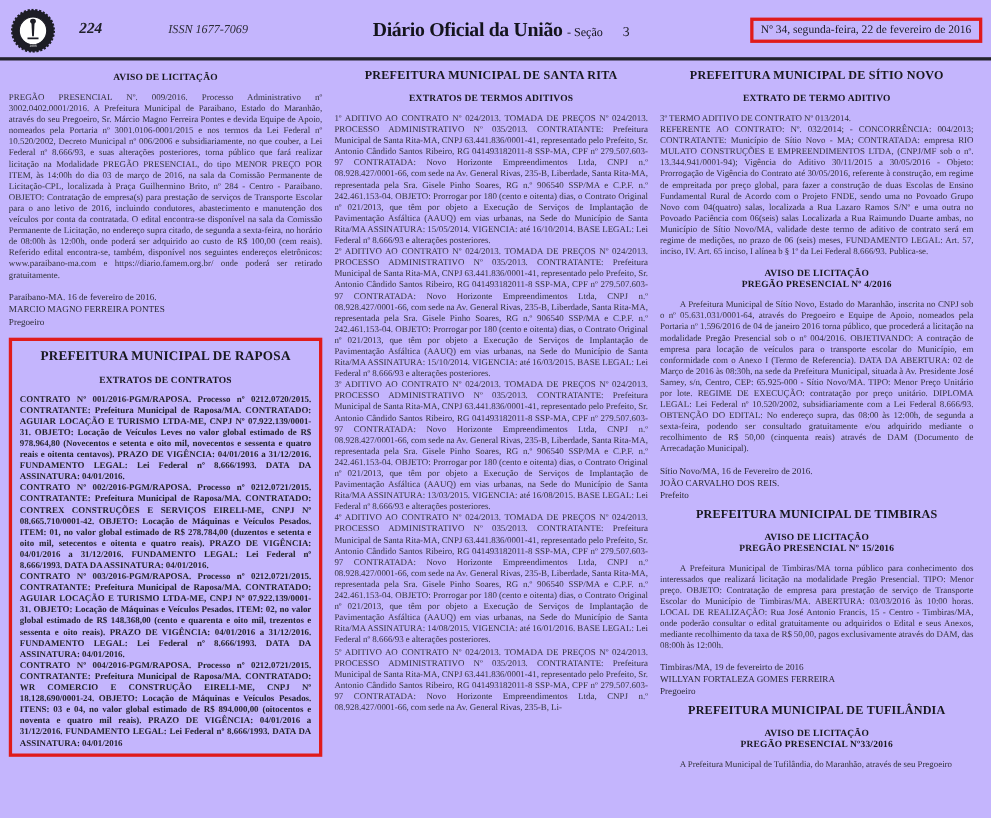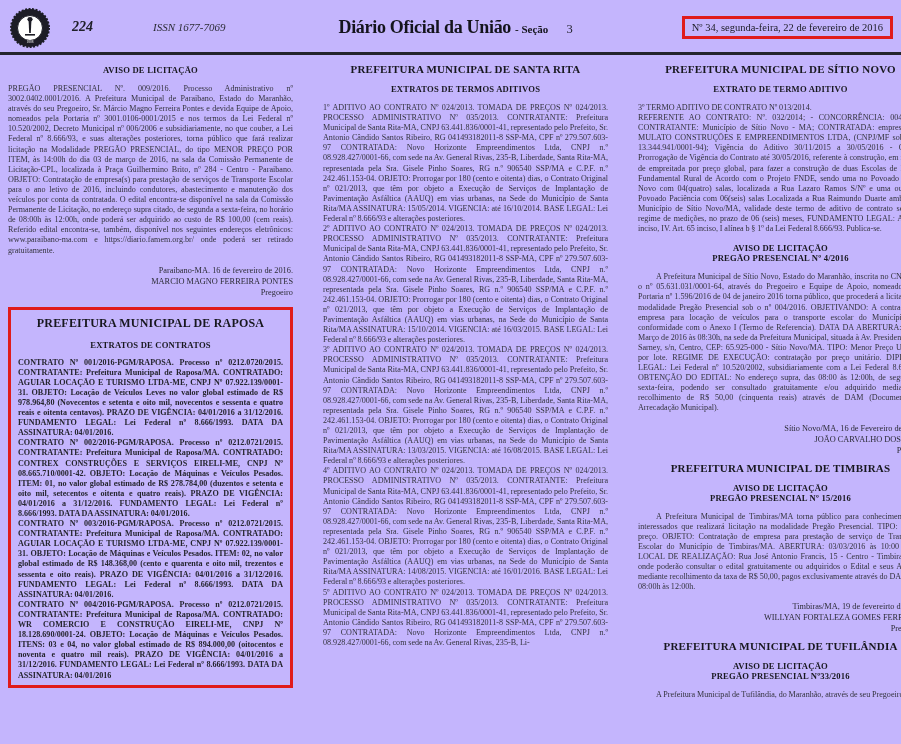--- a/index.html
+++ b/index.html
@@ -11,39 +11,39 @@
   
   .masthead{
     display:flex;align-items:center;height:50px;
     padding:2px 8px 0 10px;border-bottom:3px solid #24242c;
   }
   .seal{width:40px;height:40px;flex:0 0 auto;margin-top:2px;}
   .pagenum{font-style:italic;font-weight:bold;font-size:14px;color:#20202a;margin-left:22px;}
   .issn{font-style:italic;font-size:11px;color:#2c2c36;margin-left:60px;}
   .mast-title{flex:1;text-align:center;white-space:nowrap;margin-left:30px;}
   .mast-title .big{font-weight:bold;font-size:18px;color:#14141c;letter-spacing:-0.3px;margin-top:10px;}
-  .mast-title .secao{font-weight:bold;font-size:11px;color:#14141c;}
+  .mast-title .secao{font-weight:normal;font-size:11px;color:#14141c;}
   .mast-title .secnum{font-size:12.5px;color:#20202a;margin-left:14px;}
   .date-box{
     border:3px solid #e01b1b;padding:3px 7px;margin-left:26px;
     font-size:10.5px;color:#20202a;white-space:nowrap;
   }
   
-  .columns{display:flex;gap:30px;padding:6px 8px 0 8px;}
+  .columns{display:flex;gap:11px;padding:6px 8px 0 8px;}
   .col{width:285px;flex:0 0 auto;}
   .just{text-align:justify;font-size:8.1px;line-height:10.1px;margin:0;
         -webkit-hyphens:auto;hyphens:auto;word-spacing:-0.2px;}
   .indent{text-indent:18px;}
   .sec-h1{font-weight:bold;text-align:center;font-size:11.5px;color:#18181f;
           margin:6px 0 0 0;letter-spacing:0.2px;}
   .sec-h2{font-weight:bold;text-align:center;font-size:8.6px;color:#18181f;
           margin:9px 0 9px 0;letter-spacing:0.2px;}
   .sec-h2 .l2{display:block;}
   .sig{line-height:11px;font-size:8.3px;color:#2c2c36;margin:9px 0 4px 0;display:block;width:100%;}
-  .sig div{text-align:right;}
+  .sig div{text-align:left;}
   
   .hl-raposa{
     border:3px solid #e01b1b;margin-top:9px;padding:2px 7px 16px 7px;
     height:381px;box-sizing:border-box;overflow:hidden;
   }
   .hl-raposa .just{font-weight:bold;color:#25252e;}
   .hl-raposa .sec-h1{font-size:12px;margin-top:4px;}
   .hl-raposa .sec-h2{margin:9px 0 8px 0;}
 </style>
 </head>

